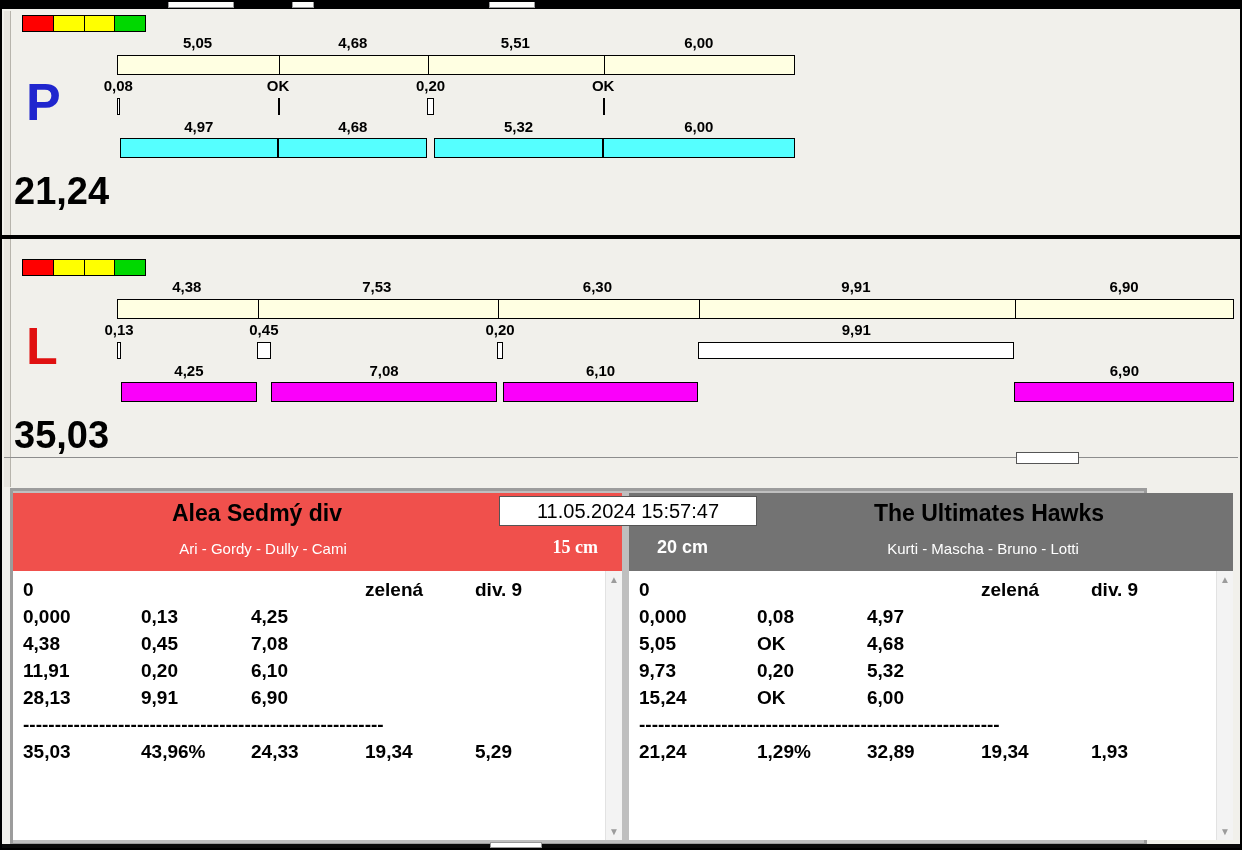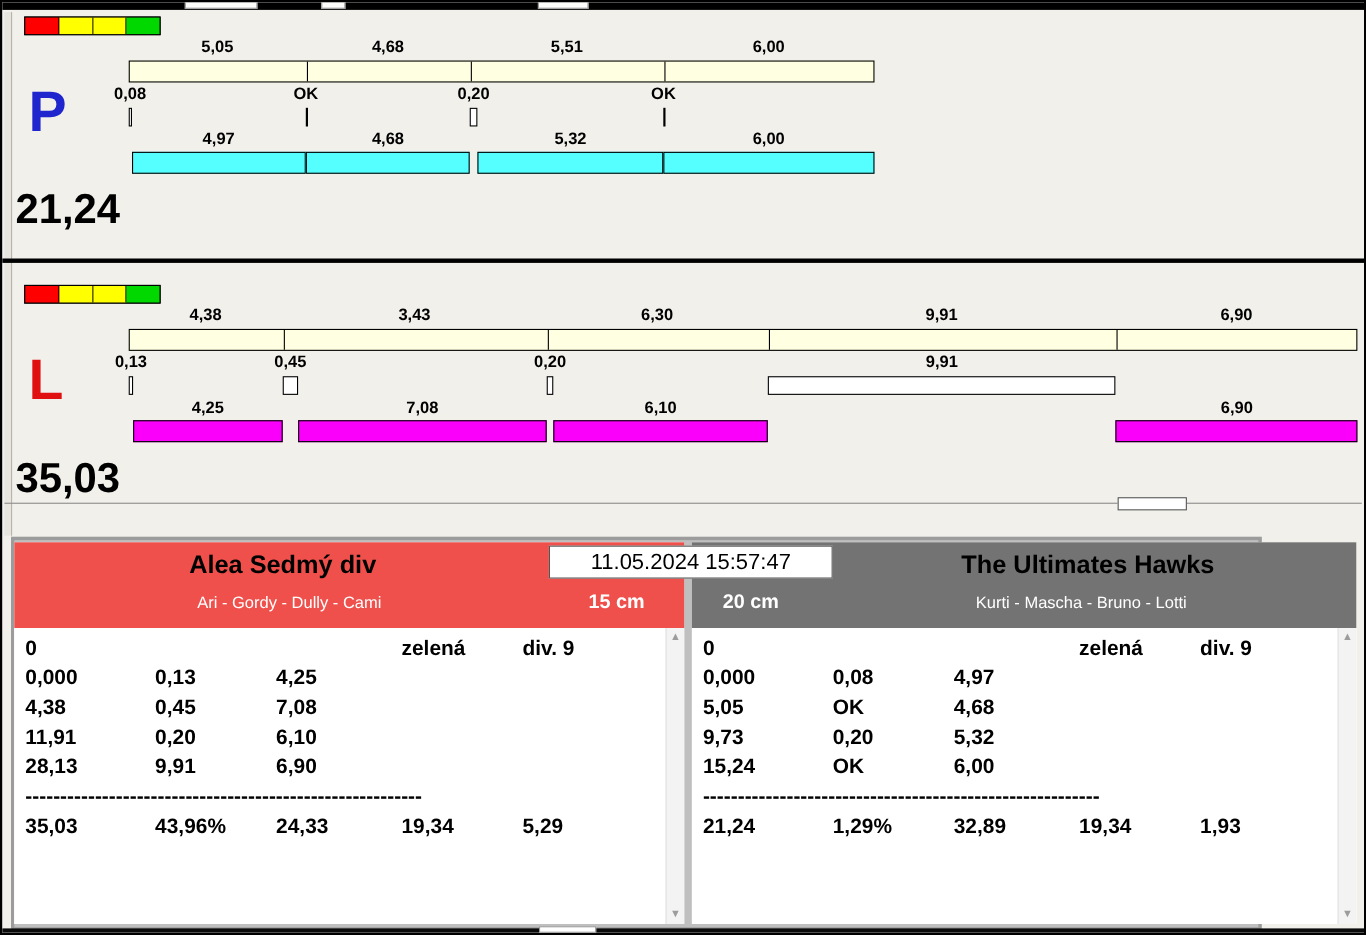--- a/index.html
+++ b/index.html
@@ -48,21 +48,21 @@
   .half.left  { left:0; width:609px; }
   .half.right { left:616px; width:604px; }
   .hdr { position:absolute; top:0; left:0; right:0; height:78px; }
   .title { position:absolute; top:7px; font-size:23px; font-weight:bold; color:#000; text-align:center; white-space:nowrap; }
   .half.left  .title { left:0; width:488px; }
   .half.right .title { left:116px; right:0; }
   .subtitle { position:absolute; top:47px; font-size:15px; font-weight:normal; color:#fff; text-align:center; white-space:nowrap; }
   .half.left  .subtitle { left:0; width:500px; }
   .half.right .subtitle { left:104px; width:500px; }
   .sizelabel { position:absolute; top:44px; font-size:18px; font-weight:bold; color:#fff; white-space:nowrap; }
-  .half.left  .sizelabel { right:36px; }
+  .half.left  .sizelabel { right:24px;font-family:Liberation Serif, serif; }
   .half.right .sizelabel { left:28px; }
 
   .timestamp { position:absolute; left:486px; top:5px; width:258px; height:30px; background:#fff; border:1px solid #555;
                font-size:20px; color:#000; text-align:center; line-height:28px; z-index:5; white-space:nowrap; }
 
   .tbody { position:absolute; top:78px; left:0; right:0; bottom:0; background:#fff; overflow:hidden; }
   .rows  { position:absolute; top:8px; left:0; right:18px; bottom:0; }
   .trow  { position:relative; height:27px; font-size:19px; font-weight:bold; color:#000; white-space:nowrap; }
   .trow span { position:absolute; top:0; }
   .trow .c0 { left:10px; } .trow .c1 { left:128px; } .trow .c2 { left:238px; }
@@ -130,21 +130,21 @@
       </div>
       <div class="pletter" style="color: rgb(224, 16, 16);">L</div>
       <div class="ptotal">35,03</div>
       <div class="topbar" style="left: 115px; width: 1117.46px; background: rgb(255, 255, 226);">
         <i class="tdiv" style="left: 139.722px;"></i>
         <i class="tdiv" style="left: 379.929px;"></i>
         <i class="tdiv" style="left: 580.899px;"></i>
         <i class="tdiv" style="left: 897.028px;"></i>
       </div>
       <div class="toplabel" style="left: 152.861px;">4,38</div>
-      <div class="toplabel" style="left: 342.825px;">3,43</div>
+      <div class="toplabel" style="left: 342.825px;">7,53</div>
       <div class="toplabel" style="left: 563.414px;">6,30</div>
       <div class="toplabel" style="left: 821.963px;">9,91</div>
       <div class="toplabel" style="left: 1090.08px;">6,90</div>
       <div class="mlabel" style="left: 85.0735px;">0,13</div>
       <div class="gapbox" style="left: 115px; width: 4.147px;"></div>
       <div class="mlabel" style="left: 229.899px;">0,45</div>
       <div class="gapbox" style="left: 254.722px; width: 14.355px;"></div>
       <div class="mlabel" style="left: 466.119px;">0,20</div>
       <div class="gapbox" style="left: 494.929px; width: 6.38px;"></div>
       <div class="mlabel" style="left: 822.282px;">9,91</div>

